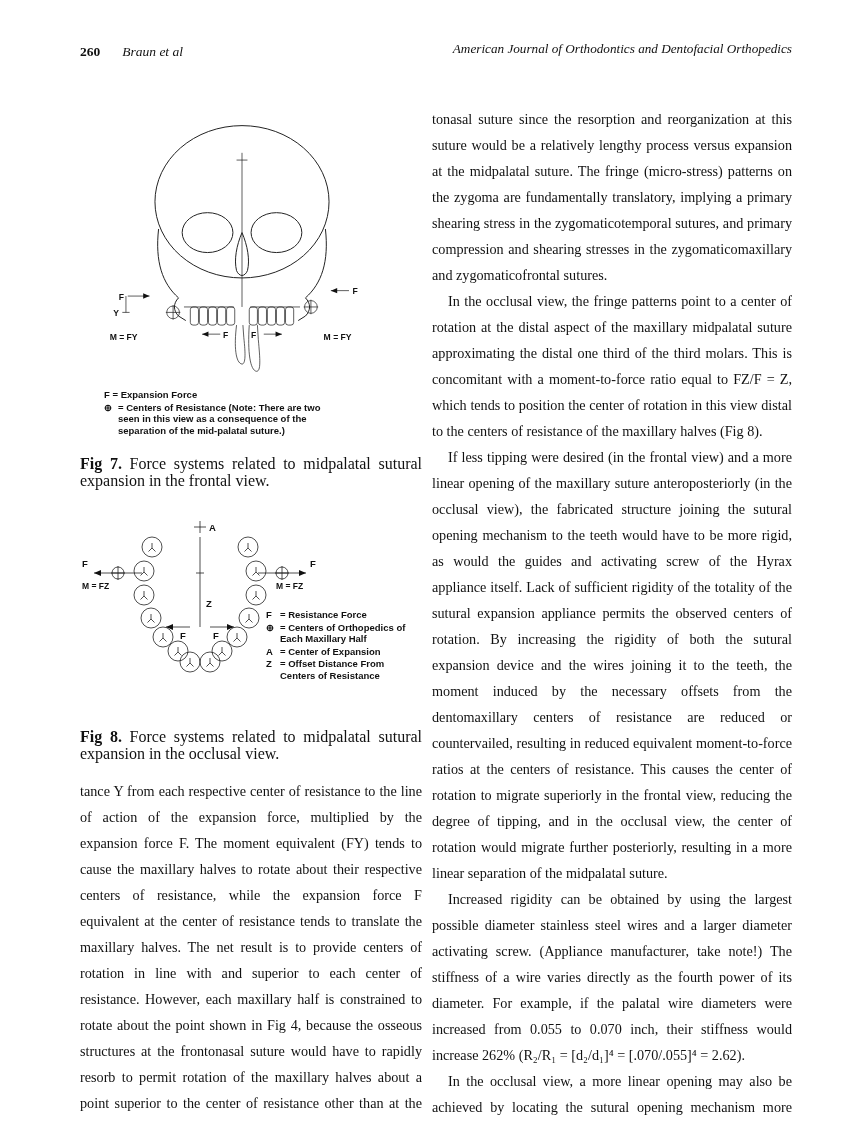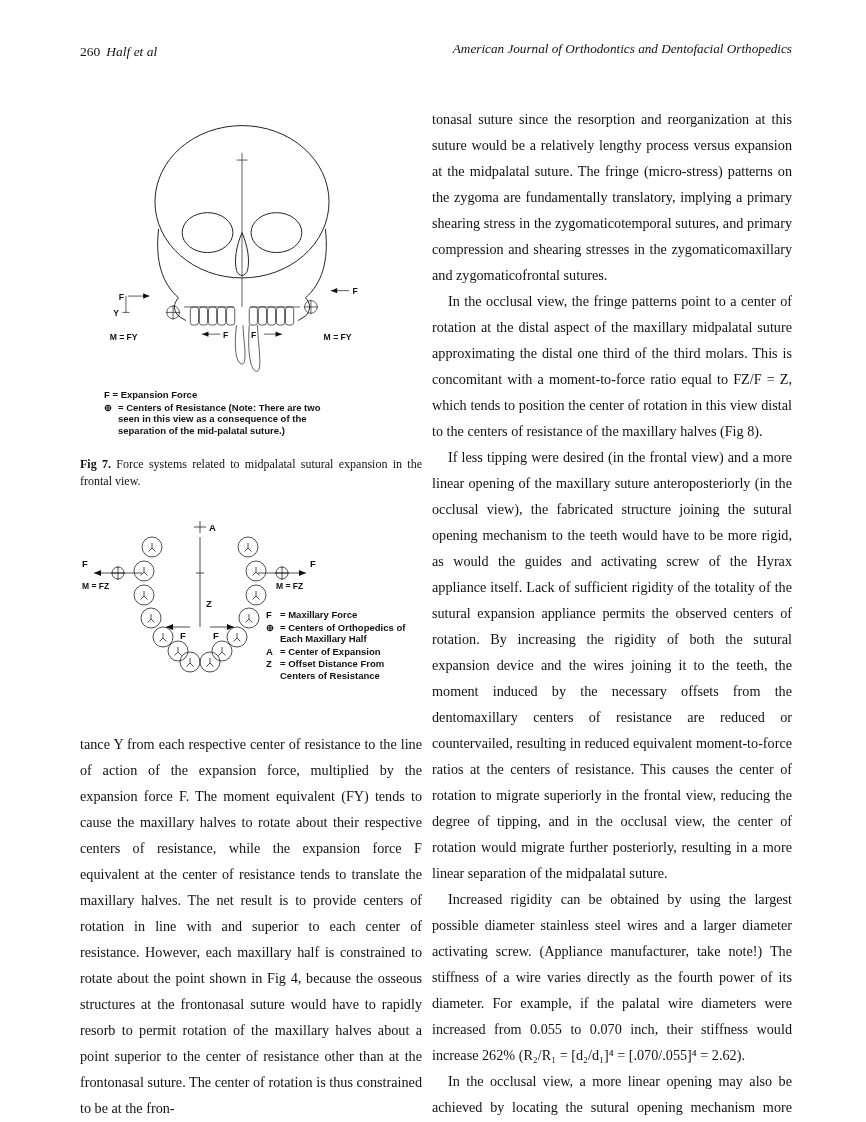--- a/index.html
+++ b/index.html
@@ -4,21 +4,21 @@
 <style>
   html,body{margin:0;padding:0;}
   body{
     width:866px;height:1122px;position:relative;background:#ffffff;
     font-family:"Liberation Serif",serif;color:#111;
     -webkit-font-smoothing:antialiased;
   }
   .page{position:absolute;inset:0;}
   
   .header-left{position:absolute;left:80px;top:44px;font-size:13.5px;}
-  .header-left .pnum{font-weight:normal;margin-right:6px;}
+  .header-left .pnum{font-weight:bold;margin-right:22px;}
   .header-left .auth{font-style:italic;}
   .header-right{position:absolute;right:74px;top:40px;
     font-style:italic;font-size:13.2px;line-height:17px;}
   
   .col-left{position:absolute;left:80px;top:100px;width:342px;}
   .col-right{position:absolute;left:432px;top:106px;width:360px;}
   .bodytext{font-size:14.2px;line-height:26px;text-align:justify;}
   .bodytext p{margin:0;}
   .bodytext p.indent{text-indent:16px;}
   
@@ -27,35 +27,35 @@
   svg .thin{stroke:#222;stroke-width:0.8;fill:none;}
   svg .fill{fill:#111;stroke:none;}
   svg text.fig-label{font:bold 9.5px "Liberation Sans",sans-serif;fill:#111;}
   svg text.fig-label-sm{font:bold 8.5px "Liberation Sans",sans-serif;fill:#111;}
   .legend{font:bold 9.5px "Liberation Sans",sans-serif;line-height:11.5px;color:#111;}
   .legend7{margin:12px 0 0 24px;width:232px;}
   .legend-line{margin:0 0 1px 0;}
   .legend-line.hang{display:flex;}
   .legend-line .sym{width:14px;flex:0 0 14px;}
   .legend-line .txt{flex:1;}
-  .caption{font-size:12px;line-height:16.5px;text-align:justify;margin:0;}
+  .caption{font-size:16px;line-height:16.5px;text-align:justify;margin:0;}
   .caption .cap-label{font-weight:bold;}
   .caption7{margin-top:20px;}
   .caption8{margin-top:14px;}
   .fig8wrap{position:relative;margin-top:26px;height:200px;}
   .legend8{position:absolute;left:186px;top:94px;width:156px;}
   .leftpara{margin-top:16px;}
 </style>
 </head>
 <body>
 
 <div class="page">
 
   <div class="header-left">
-    <span class="pnum">260</span><span class="auth">Half et al</span>
+    <span class="pnum">260</span><span class="auth">Braun et al</span>
   </div>
   <div class="header-right">
     <div>American Journal of Orthodontics and Dentofacial Orthopedics</div>
   </div>
 
   <div class="col-left">
 
     <svg class="figsvg" width="272" height="277" viewBox="0 0 300 305" style="margin-left:26px;">
 
       <ellipse class="ln" cx="150" cy="112" rx="96" ry="84"></ellipse>
@@ -188,37 +188,41 @@
         <polygon class="fill" points="86,112 93,109 93,115"></polygon>
         <text class="fig-label" x="100" y="124">F</text>
         <text class="fig-label" x="133" y="124">F</text>
         <line class="thin" x1="130" y1="112" x2="154" y2="112"></line>
         <polygon class="fill" points="154,112 147,109 147,115"></polygon>
       </svg>
 
       <div class="legend legend8">
         <div class="legend-line hang">
           <span class="sym">F</span>
-          <span class="txt">= Maxillary Force</span>
+          <span class="txt">= Resistance Force</span>
         </div>
         <div class="legend-line hang">
           <span class="sym">⊕</span>
           <span class="txt">= Centers of Orthopedics of Each Maxillary Half</span>
         </div>
         <div class="legend-line hang">
           <span class="sym">A</span>
           <span class="txt">= Center of Expansion</span>
         </div>
         <div class="legend-line hang">
           <span class="sym">Z</span>
           <span class="txt">= Offset Distance From Centers of Resistance</span>
         </div>
       </div>
     </div>
 
+    <p class="caption caption8">
+      <span class="cap-label">Fig 8.</span>
+      <span>Force systems related to midpalatal sutural expansion in the occlusal view.</span>
+    </p>
 
     <div class="bodytext leftpara">
       <p>tance Y from each respective center of resistance to the line of action of the expansion force, multiplied by the expansion force F. The moment equivalent (FY) tends to cause the maxillary halves to rotate about their respective centers of resistance, while the expansion force F equivalent at the center of resistance tends to translate the maxillary halves. The net result is to provide centers of rotation in line with and superior to each center of resistance. However, each maxillary half is constrained to rotate about the point shown in Fig 4, because the osseous structures at the frontonasal suture would have to rapidly resorb to permit rotation of the maxillary halves about a point superior to the center of resistance other than at the frontonasal suture. The center of rotation is thus constrained to be at the fron-</p>
     </div>
   </div>
 
   <div class="col-right bodytext">
     <p>tonasal suture since the resorption and reorganization at this suture would be a relatively lengthy process versus expansion at the midpalatal suture. The fringe (micro-stress) patterns on the zygoma are fundamentally translatory, implying a primary shearing stress in the zygomaticotemporal sutures, and primary compression and shearing stresses in the zygomaticomaxillary and zygomaticofrontal sutures.</p>
     <p class="indent">In the occlusal view, the fringe patterns point to a center of rotation at the distal aspect of the maxillary midpalatal suture approximating the distal one third of the third molars. This is concomitant with a moment-to-force ratio equal to FZ/F = Z, which tends to position the center of rotation in this view distal to the centers of resistance of the maxillary halves (Fig 8).</p>
     <p class="indent">If less tipping were desired (in the frontal view) and a more linear opening of the maxillary suture anteroposteriorly (in the occlusal view), the fabricated structure joining the sutural opening mechanism to the teeth would have to be more rigid, as would the guides and activating screw of the Hyrax appliance itself. Lack of sufficient rigidity of the totality of the sutural expansion appliance permits the observed centers of rotation. By increasing the rigidity of both the sutural expansion device and the wires joining it to the teeth, the moment induced by the necessary offsets from the dentomaxillary centers of resistance are reduced or countervailed, resulting in reduced equivalent moment-to-force ratios at the centers of resistance. This causes the center of rotation to migrate superiorly in the frontal view, reducing the degree of tipping, and in the occlusal view, the center of rotation would migrate further posteriorly, resulting in a more linear separation of the midpalatal suture.</p>

